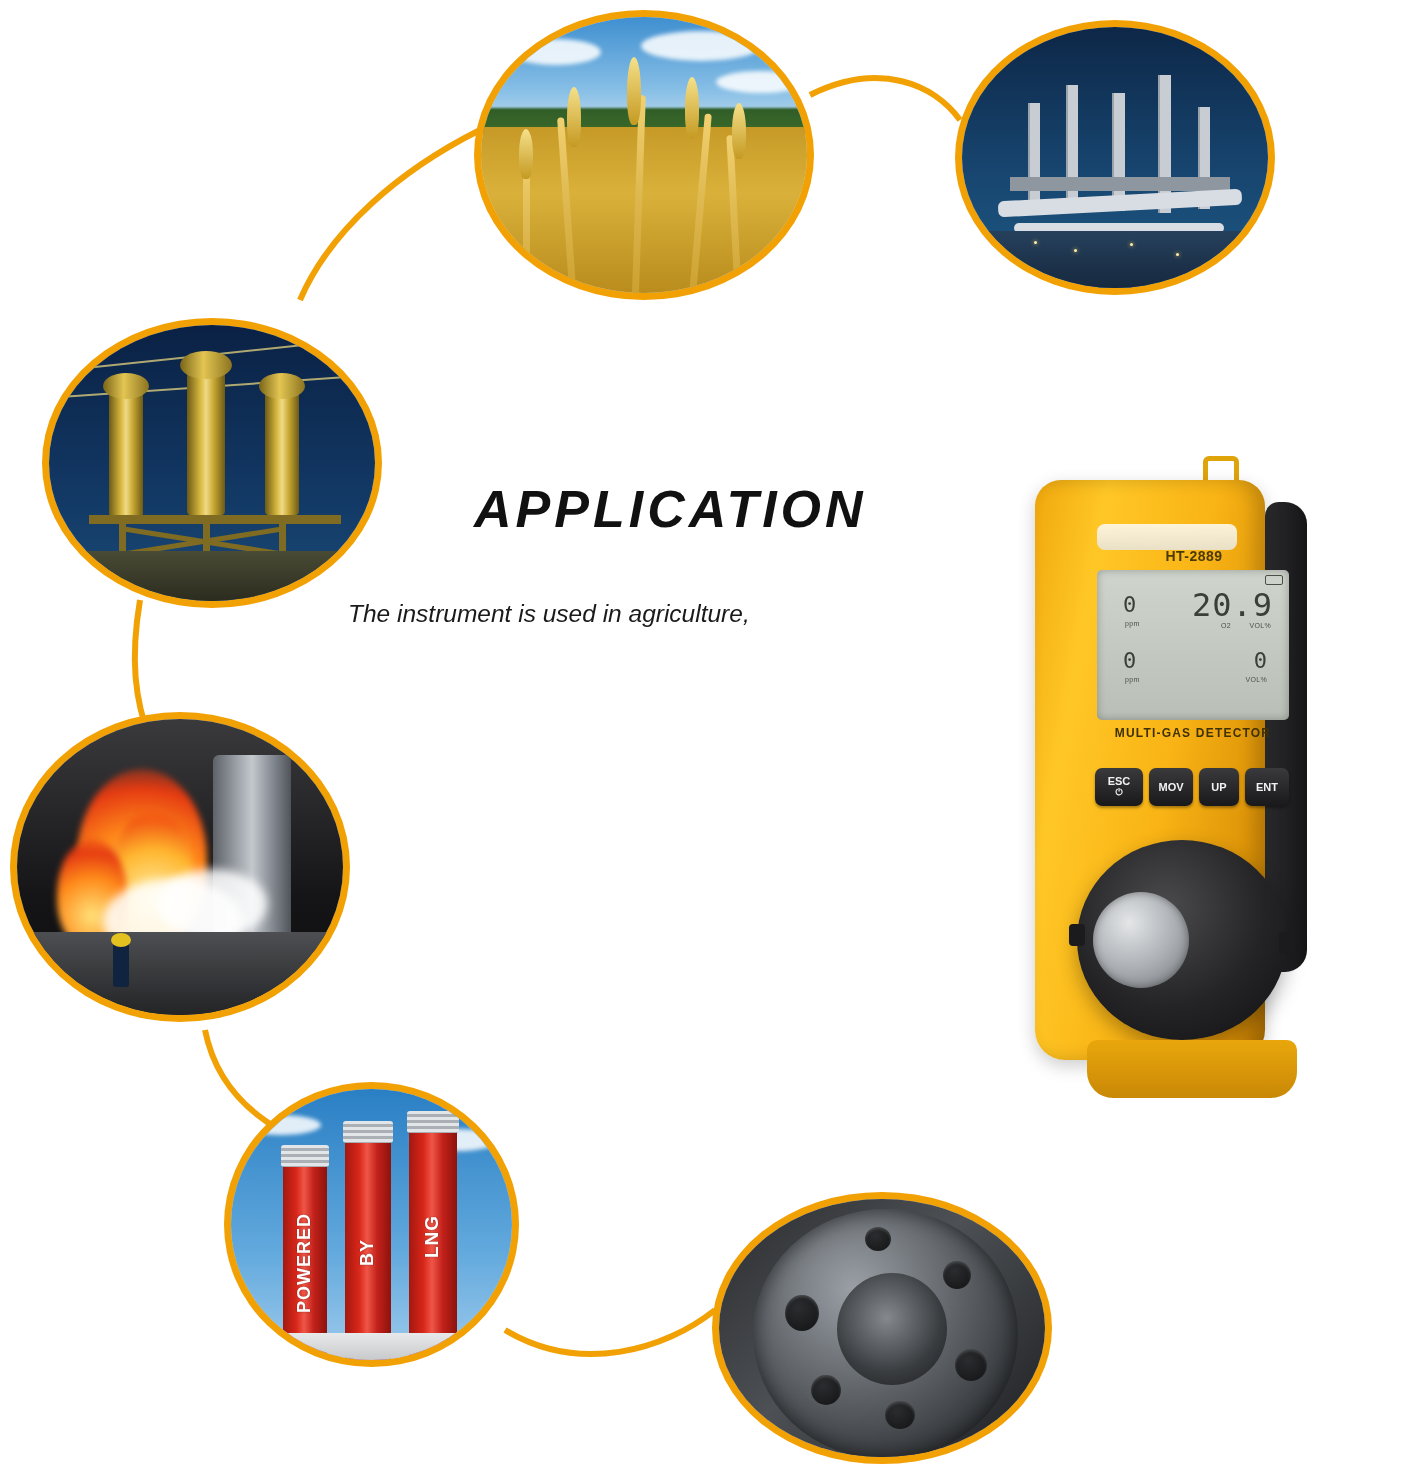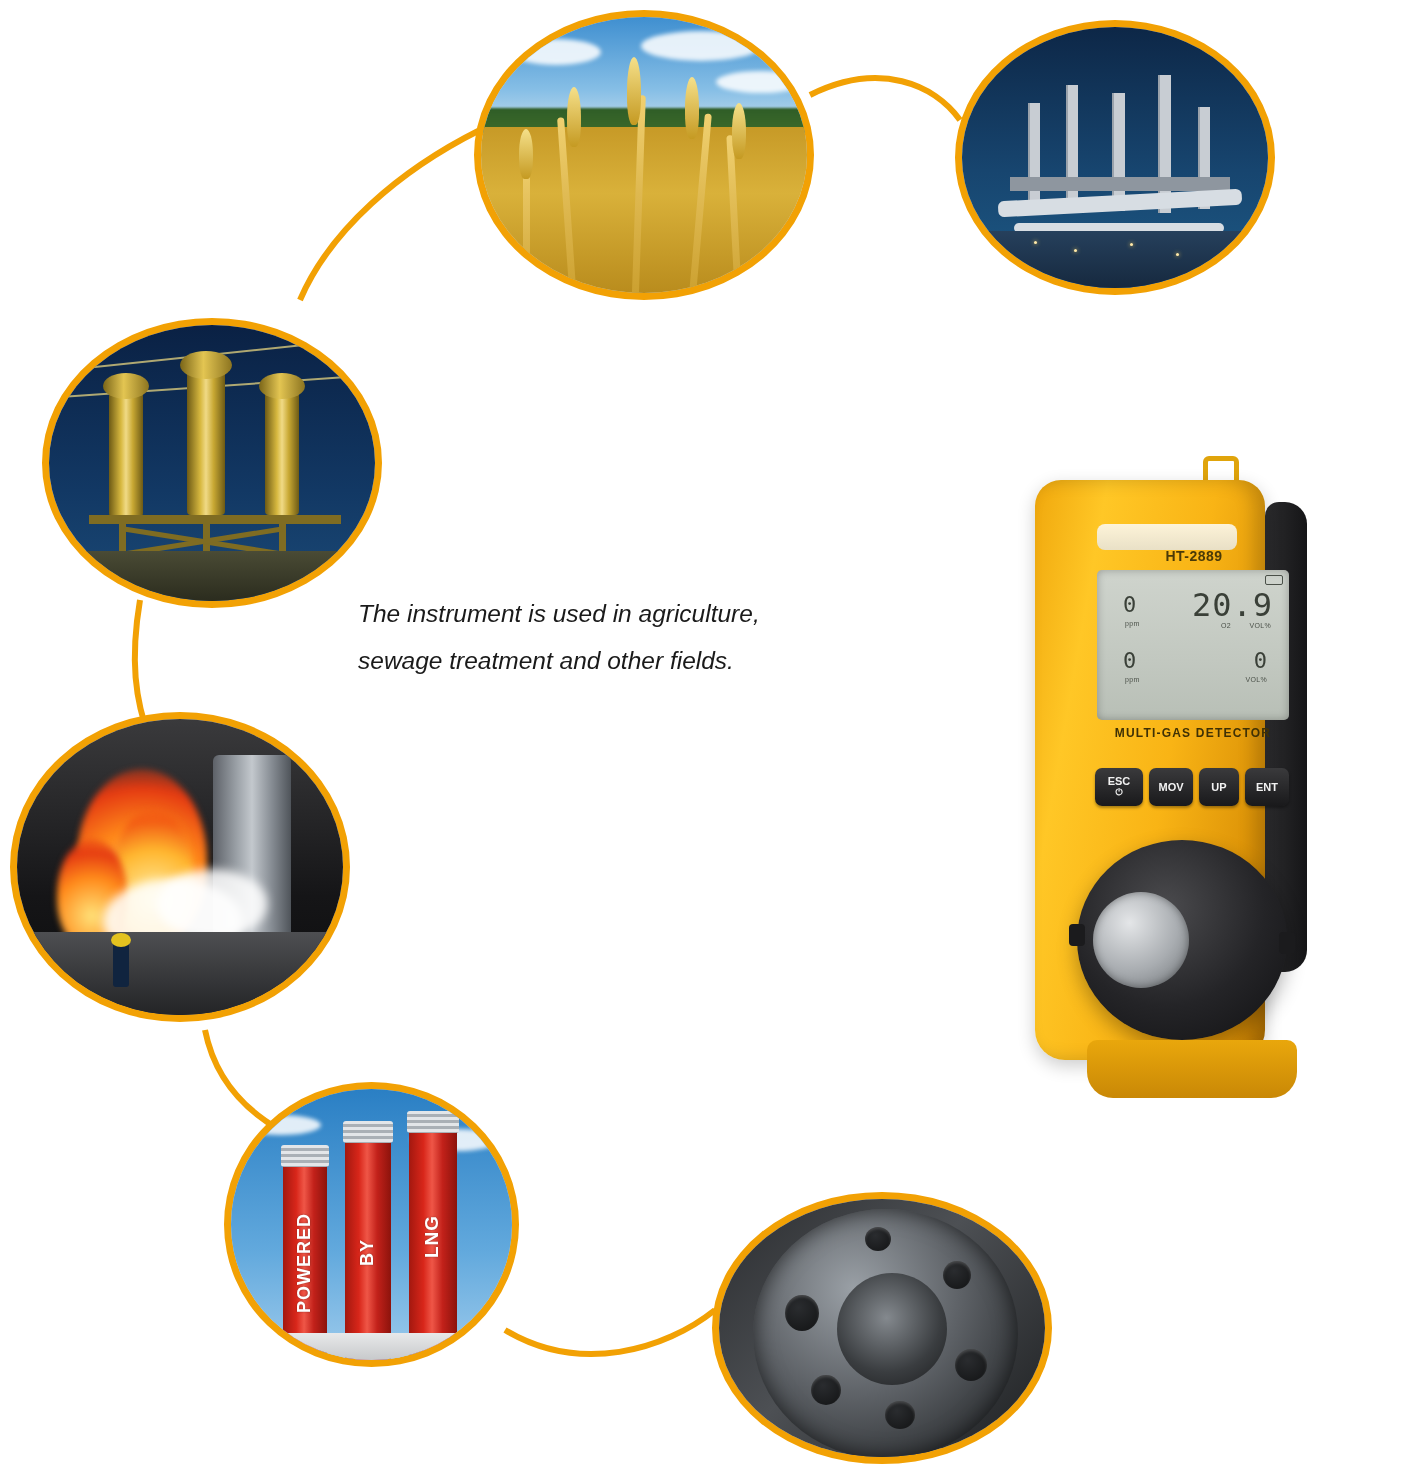--- a/index.html
+++ b/index.html
@@ -260,21 +260,20 @@
   }
   #app-body {
     position: absolute;
     left: 348px;
     top: 590px;
     width: 660px;
     font-size: 24.5px;
     font-style: italic;
     line-height: 47px;
     color: #1a1a1a;
-    margin-left: 10px;
   }
   #app-body .line { white-space: nowrap; }
 
   
   #device {
     position: absolute;
     left: 995px;
     top: 440px;
     width: 330px;
     height: 620px;
@@ -572,24 +571,24 @@
       <div class="flange-bore" style="left:118px; top:74px; width:110px; height:112px;"></div>
       <div class="flange-hole" style="left:66px; top:96px; width:34px; height:36px;"></div>
       <div class="flange-hole" style="left:92px; top:176px; width:30px; height:30px;"></div>
       <div class="flange-hole" style="left:166px; top:202px; width:30px; height:28px;"></div>
       <div class="flange-hole" style="left:236px; top:150px; width:32px; height:32px;"></div>
       <div class="flange-hole" style="left:224px; top:62px; width:28px; height:28px;"></div>
       <div class="flange-hole" style="left:146px; top:28px; width:26px; height:24px;"></div>
     </div>
   </div>
 
+  <div id="app-title">APPLICATION</div>
 
   <div id="app-body">
     <div class="line">The instrument is used in agriculture,</div>
-    <div class="line">sewage treatment and other fields.</div>
   </div>
 
   <div id="device">
     <div class="dev-side"></div>
     <div class="dev-clip"></div>
     <div class="dev-body">
       <div class="dev-topbar"></div>
       <div class="dev-model">HT-2889</div>
 
       <div class="lcd">

